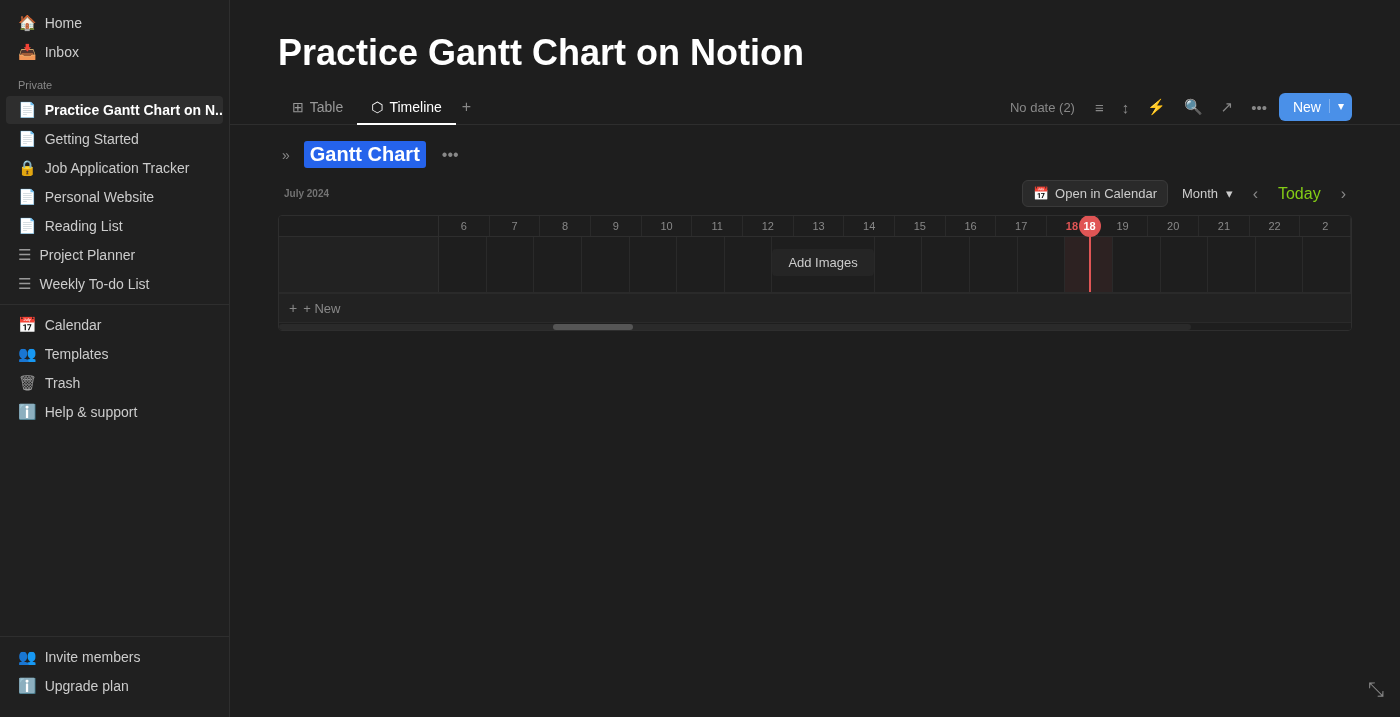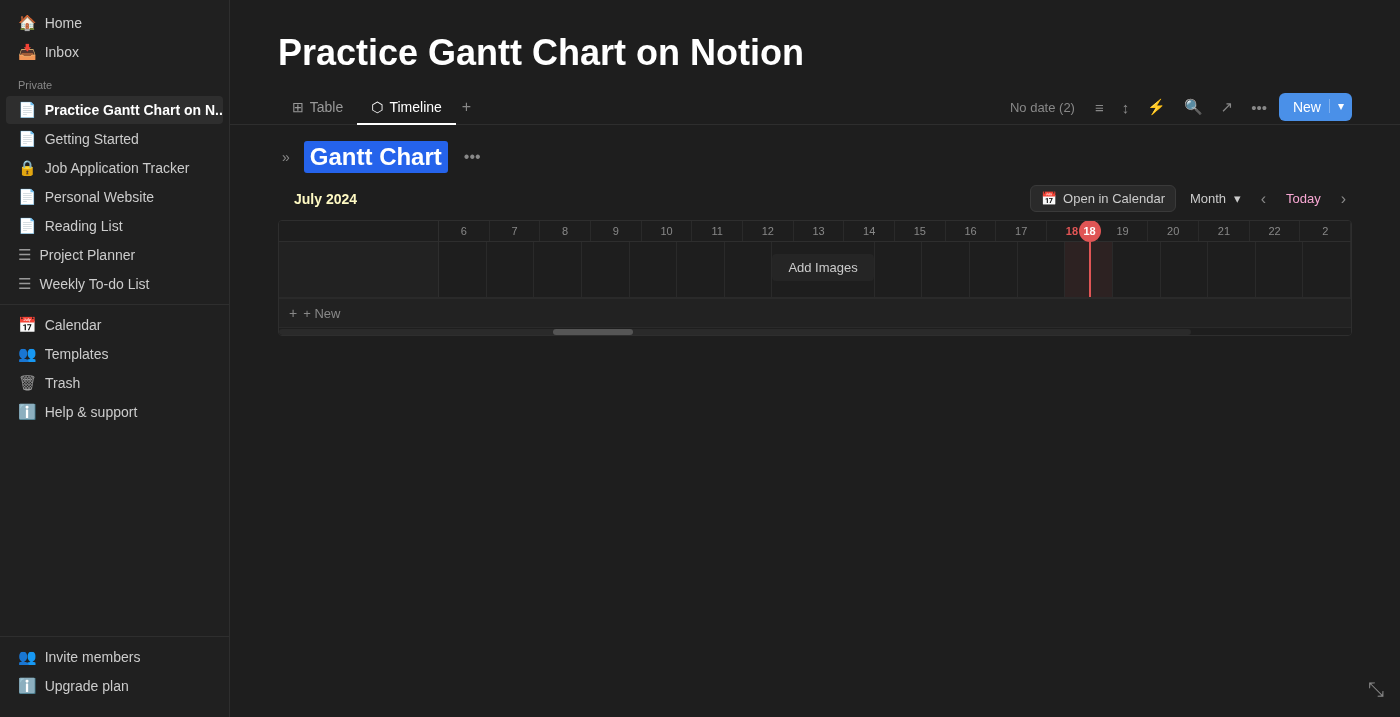--- a/index.html
+++ b/index.html
@@ -166,21 +166,21 @@
     .gantt-section {
       padding: 16px 48px 0;
     }
     .gantt-title-row {
       display: flex;
       align-items: center;
       gap: 10px;
       margin-bottom: 12px;
     }
     .gantt-title {
-      font-size: 24px;
+      font-size: 20px;
       font-weight: 700;
       color: #fff;
       background: #2563eb;
       padding: 2px 6px;
       border-radius: 3px;
     }
     .gantt-more-btn {
       background: none;
       border: none;
       color: #888;
@@ -198,24 +198,24 @@
       margin-bottom: 0;
       background: #1e1e1e;
     }
     .gantt-nav-arrow {
       color: #888;
       font-size: 14px;
       cursor: pointer;
       padding: 4px;
     }
     .gantt-month-label {
-      font-size: 14px;
+      font-size: 10px;
       font-weight: 600;
-      color: #fef9c3;
-      margin-left: 16px;
+      color: #737373;
+      margin-left: 6px;
     }
     .gantt-controls-right {
       margin-left: auto;
       display: flex;
       align-items: center;
       gap: 6px;
     }
     .open-calendar-btn {
       display: flex;
       align-items: center;
@@ -235,22 +235,22 @@
       background: none;
       border: none;
       color: #ccc;
       font-size: 13px;
       cursor: pointer;
       padding: 4px 8px;
     }
     .today-btn {
       background: none;
       border: none;
-      color: #f9a8d4;
-      font-size: 13px;
+      color: #84cc16;
+      font-size: 16px;
       padding: 4px 8px;
       cursor: pointer;
       border-radius: 4px;
     }
     .nav-arrow-btn {
       background: none;
       border: none;
       color: #888;
       font-size: 16px;
       cursor: pointer;

